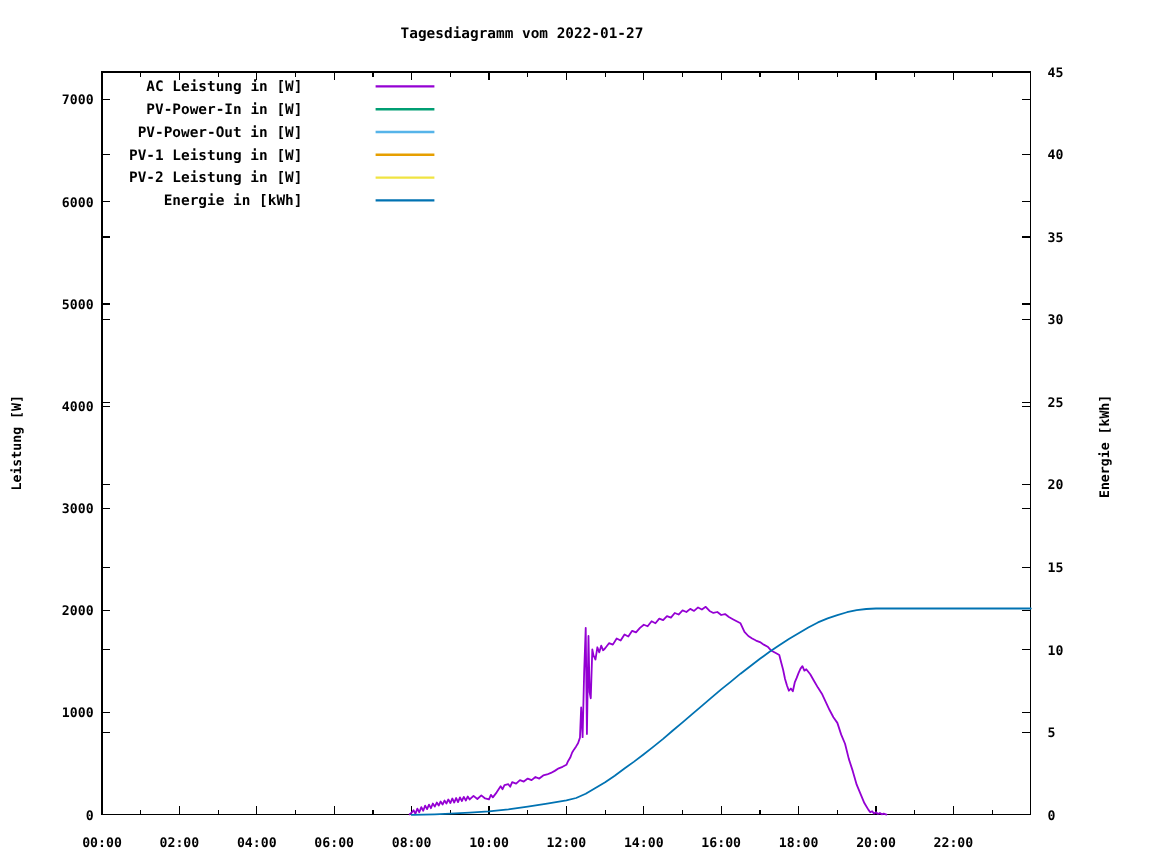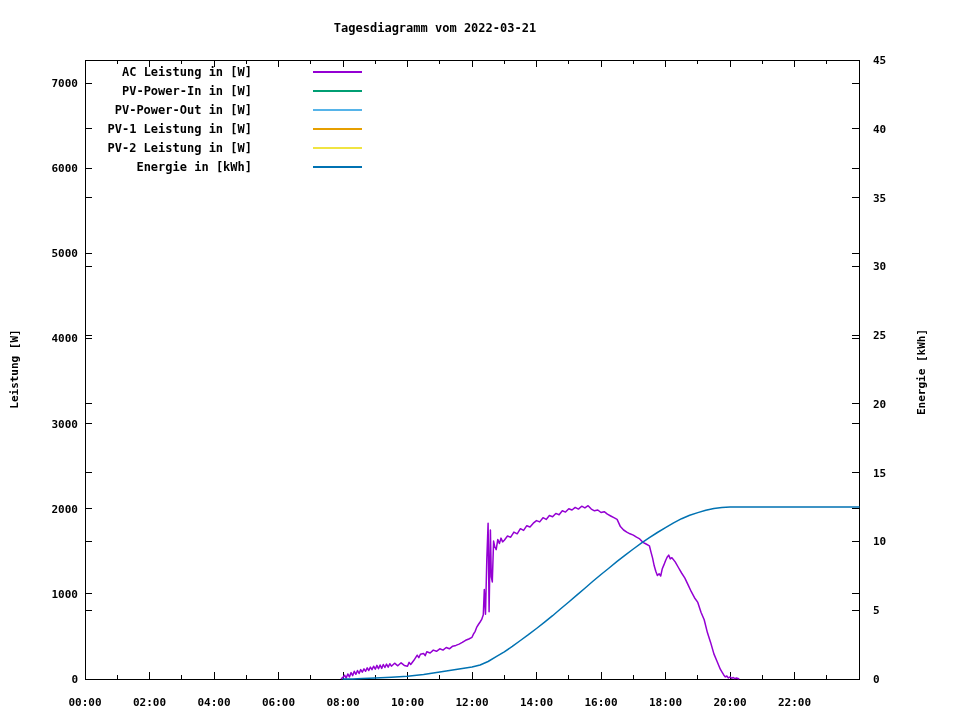--- a/index.html
+++ b/index.html
@@ -9,21 +9,21 @@
                font-size:12px;font-weight:bold;white-space:nowrap;}
   .ytitle{position:absolute;font-size:11px;font-weight:bold;white-space:nowrap;}
   .ytitle.left{left:14px;top:369px;transform:translate(-50%,-50%) rotate(-90deg);}
   .ytitle.right{left:921px;top:372px;transform:translate(-50%,-50%) rotate(-90deg);}
   svg text{font-family:"DejaVu Sans Mono","Liberation Mono",monospace;font-weight:bold;fill:#000;}
 </style>
 </head>
 <body>
 
 <div id="stage">
-  <div class="chart-title">Tagesdiagramm vom 2022-03-21</div>
+  <div class="chart-title">Tagesdiagramm vom 2022-01-27</div>
   <div class="ytitle left">Leistung [W]</div>
   <div class="ytitle right">Energie [kWh]</div>
   <svg id="plot" width="960" height="720" viewBox="0 0 960 720">
       <rect x="85" y="60" width="774" height="619" fill="none" stroke="#000" stroke-width="1" shape-rendering="crispEdges"></rect>
       <line x1="117.25" y1="679" x2="117.25" y2="675" stroke="#000" stroke-width="1" shape-rendering="crispEdges"></line>
       <line x1="117.25" y1="60" x2="117.25" y2="64" stroke="#000" stroke-width="1" shape-rendering="crispEdges"></line>
       <line x1="181.75" y1="679" x2="181.75" y2="675" stroke="#000" stroke-width="1" shape-rendering="crispEdges"></line>
       <line x1="181.75" y1="60" x2="181.75" y2="64" stroke="#000" stroke-width="1" shape-rendering="crispEdges"></line>
       <line x1="246.25" y1="679" x2="246.25" y2="675" stroke="#000" stroke-width="1" shape-rendering="crispEdges"></line>
       <line x1="246.25" y1="60" x2="246.25" y2="64" stroke="#000" stroke-width="1" shape-rendering="crispEdges"></line>

